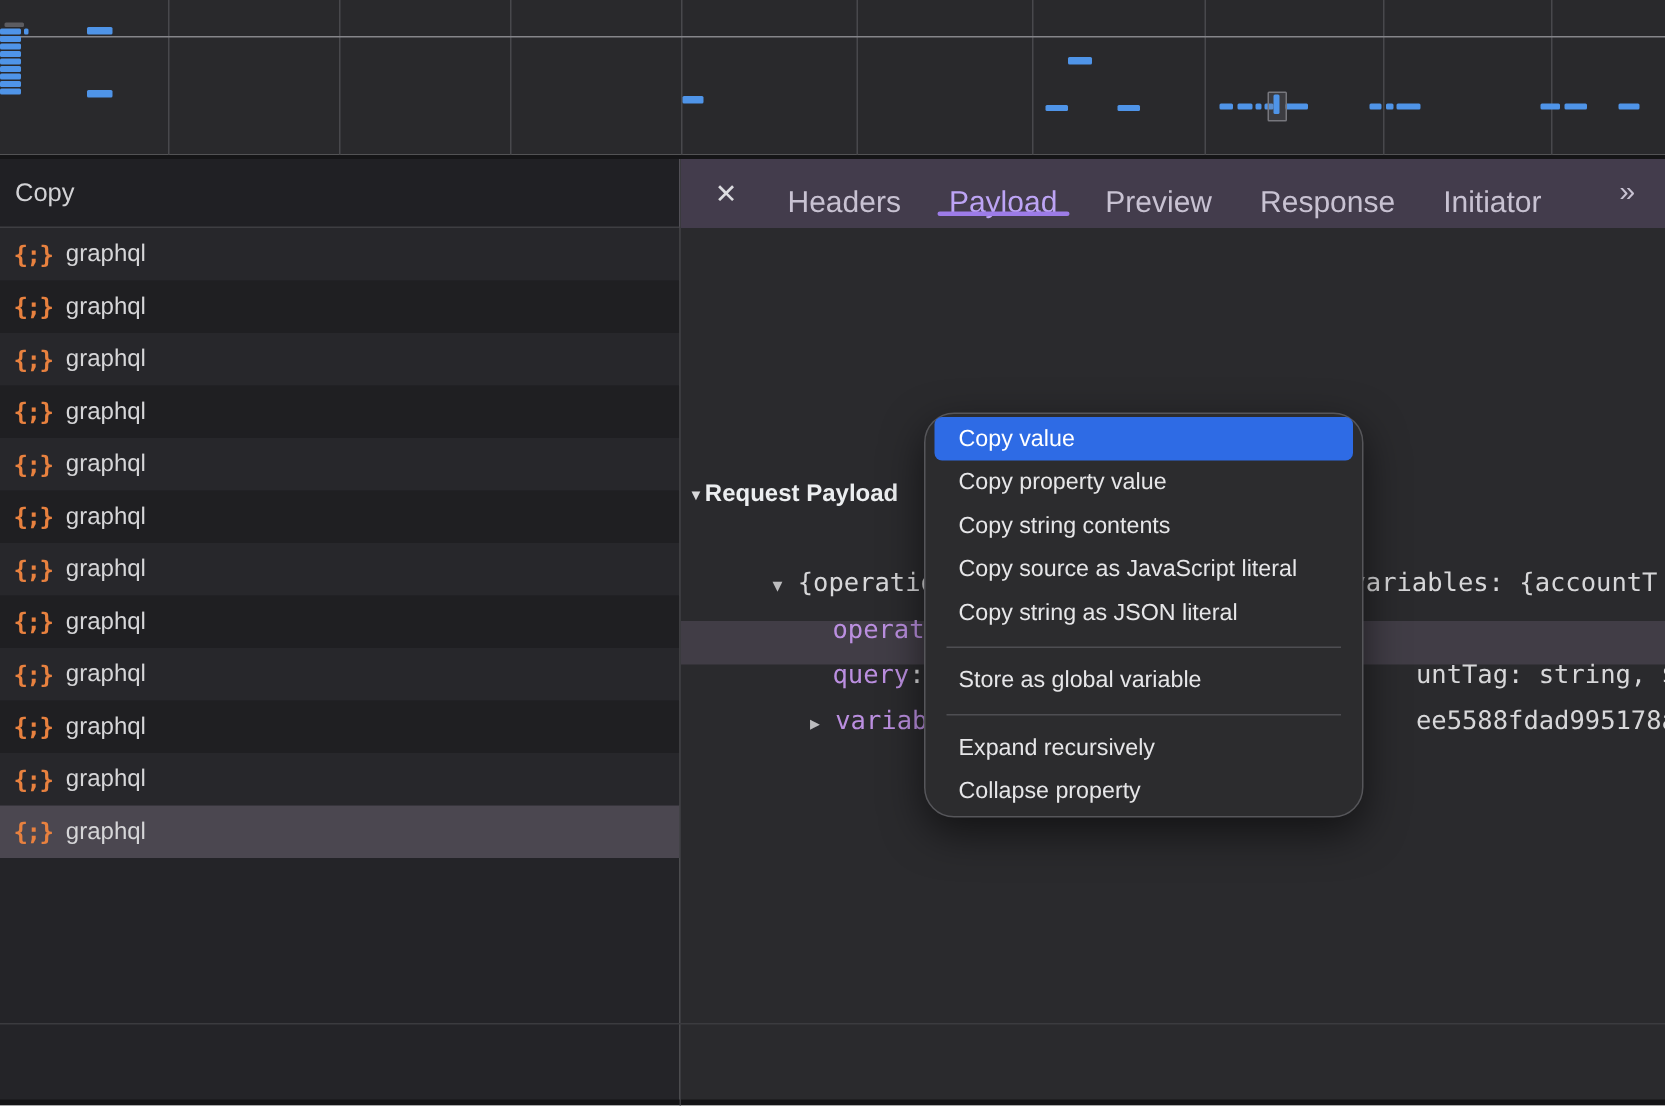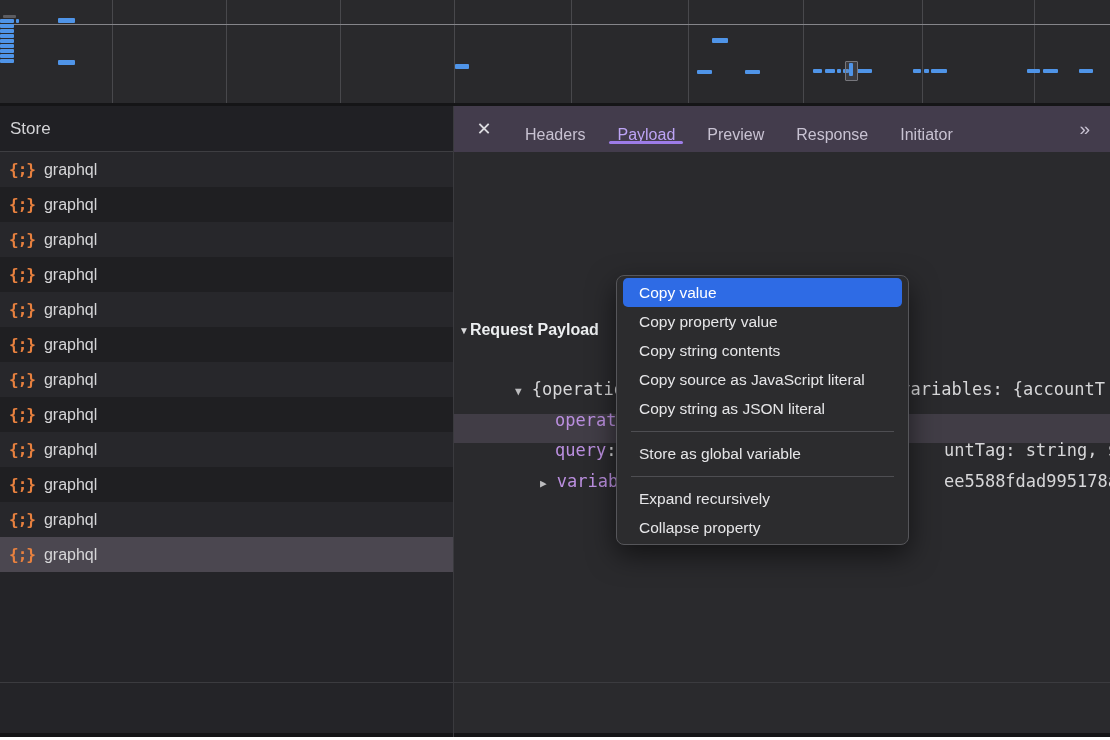--- a/index.html
+++ b/index.html
@@ -22,21 +22,21 @@
   .overview-gap{left:0;top:103px;width:1110px;height:3px;background:#151517;}
 
   
   .name-header{left:0;top:106px;width:453px;height:46px;background:#202024;
     border-bottom:1px solid #3e3e42;display:flex;align-items:center;box-sizing:border-box;}
   .name-header span{color:#d2d2d5;font-size:17px;padding-left:10px;}
   .tab-bar{left:453px;top:106px;width:657px;height:46px;background:var(--tab-bar-bg,#433c4c);
     display:flex;align-items:center;box-sizing:border-box;padding-left:16px;}
   .close-x{color:#dcdce0;font-size:18px;width:30px;text-align:center;cursor:default;margin-right:10px;}
   .tab{position:relative;height:34px;line-height:46px;margin:0 16px;
-    color:var(--tab-text,#c8c2d2);font-size:16px;white-space:nowrap;}
+    color:var(--tab-text,#c8c2d2);font-size:20px;white-space:nowrap;}
   .tab.selected{color:var(--tab-selected-text,#bda4f5);}
   .tab.selected .underline{position:absolute;left:-8px;right:-8px;bottom:2px;height:3px;
     border-radius:2px;background:var(--tab-underline,#9d7ce8);}
   .overflow{margin-left:auto;padding-right:22px;color:#c8c2d2;font-size:19px;letter-spacing:-2px;}
 
   
   .list-panel{left:0;top:152px;width:453px;height:585px;background:#242428;}
   .req-row{height:35px;display:flex;align-items:center;}
   .req-row.odd{background:#27272b;}
   .req-row.even{background:#1f1f22;}
@@ -53,21 +53,21 @@
   .view-source{color:#c9cacd;font-size:16px;margin-left:38px;}
   .mono{font-family:"DejaVu Sans Mono",monospace;font-size:17px;color:#d7d7d9;white-space:pre;}
   .tree-line{position:absolute;height:22px;line-height:22px;}
   .k{color:var(--key-purple,#bb8fe0);}
   .s{color:var(--string-cyan,#59b7d9);}
   .tri-dim{color:#bcbcbe;font-size:11px;}
   .query-band{position:absolute;left:1px;top:262px;width:656px;height:29px;background:var(--query-row-bg,#413d46);}
 
   
   .context-menu{left:616px;top:275px;width:293px;background:#2c2c2e;
-    border:1px solid #56565a;border-radius:8px;box-sizing:border-box;
+    border:1px solid #56565a;border-radius:20px;box-sizing:border-box;
     padding:2px 0;box-shadow:0 10px 28px rgba(0,0,0,.55);z-index:20;}
   .menu-item{height:29px;line-height:29px;margin:0 6px;border-radius:5px;
     padding-left:16px;color:#e6e6e8;font-size:15.5px;white-space:nowrap;}
   .menu-item.highlighted{background:var(--menu-highlight-blue,#2e6be5);color:#ffffff;}
   .menu-sep{height:1px;background:#4e4e52;margin:7.5px 14px;}
 
   
   .v-divider{left:453px;top:106px;width:1px;height:631px;background:#3a3a3e;z-index:5;}
   .footer-hline{left:0;top:682px;width:1110px;height:1px;background:#3b3b3f;z-index:6;}
   .window-bottom{left:0;top:733px;width:1110px;height:4px;background:#141416;}
@@ -114,21 +114,21 @@
     <div class="bar" style="left: 931px; top: 69px; width: 16px; height: 4px;"></div>
     <div class="bar" style="left: 1027px; top: 69px; width: 13px; height: 4px;"></div>
     <div class="bar" style="left: 1043px; top: 69px; width: 15px; height: 4px;"></div>
     <div class="bar" style="left: 1079px; top: 69px; width: 14px; height: 4px;"></div>
     <div class="marker-box" style="left: 845px; top: 61px; width: 11px; height: 18px;"></div>
     <div class="marker-bar" style="left: 849px; top: 63px; width: 4px; height: 13px;"></div>
   </div>
 <div class="abs overview-gap"></div>
 
 <div class="abs name-header">
-  <span>Store</span>
+  <span>Copy</span>
 </div>
 <div class="abs tab-bar">
   <div class="close-x">✕</div>
 
 <div class="tab">Headers</div>
     <div class="tab selected">Payload<div class="underline"></div></div>
     <div class="tab">Preview</div>
     <div class="tab">Response</div>
     <div class="tab">Initiator</div>
     <div class="overflow">»</div>

